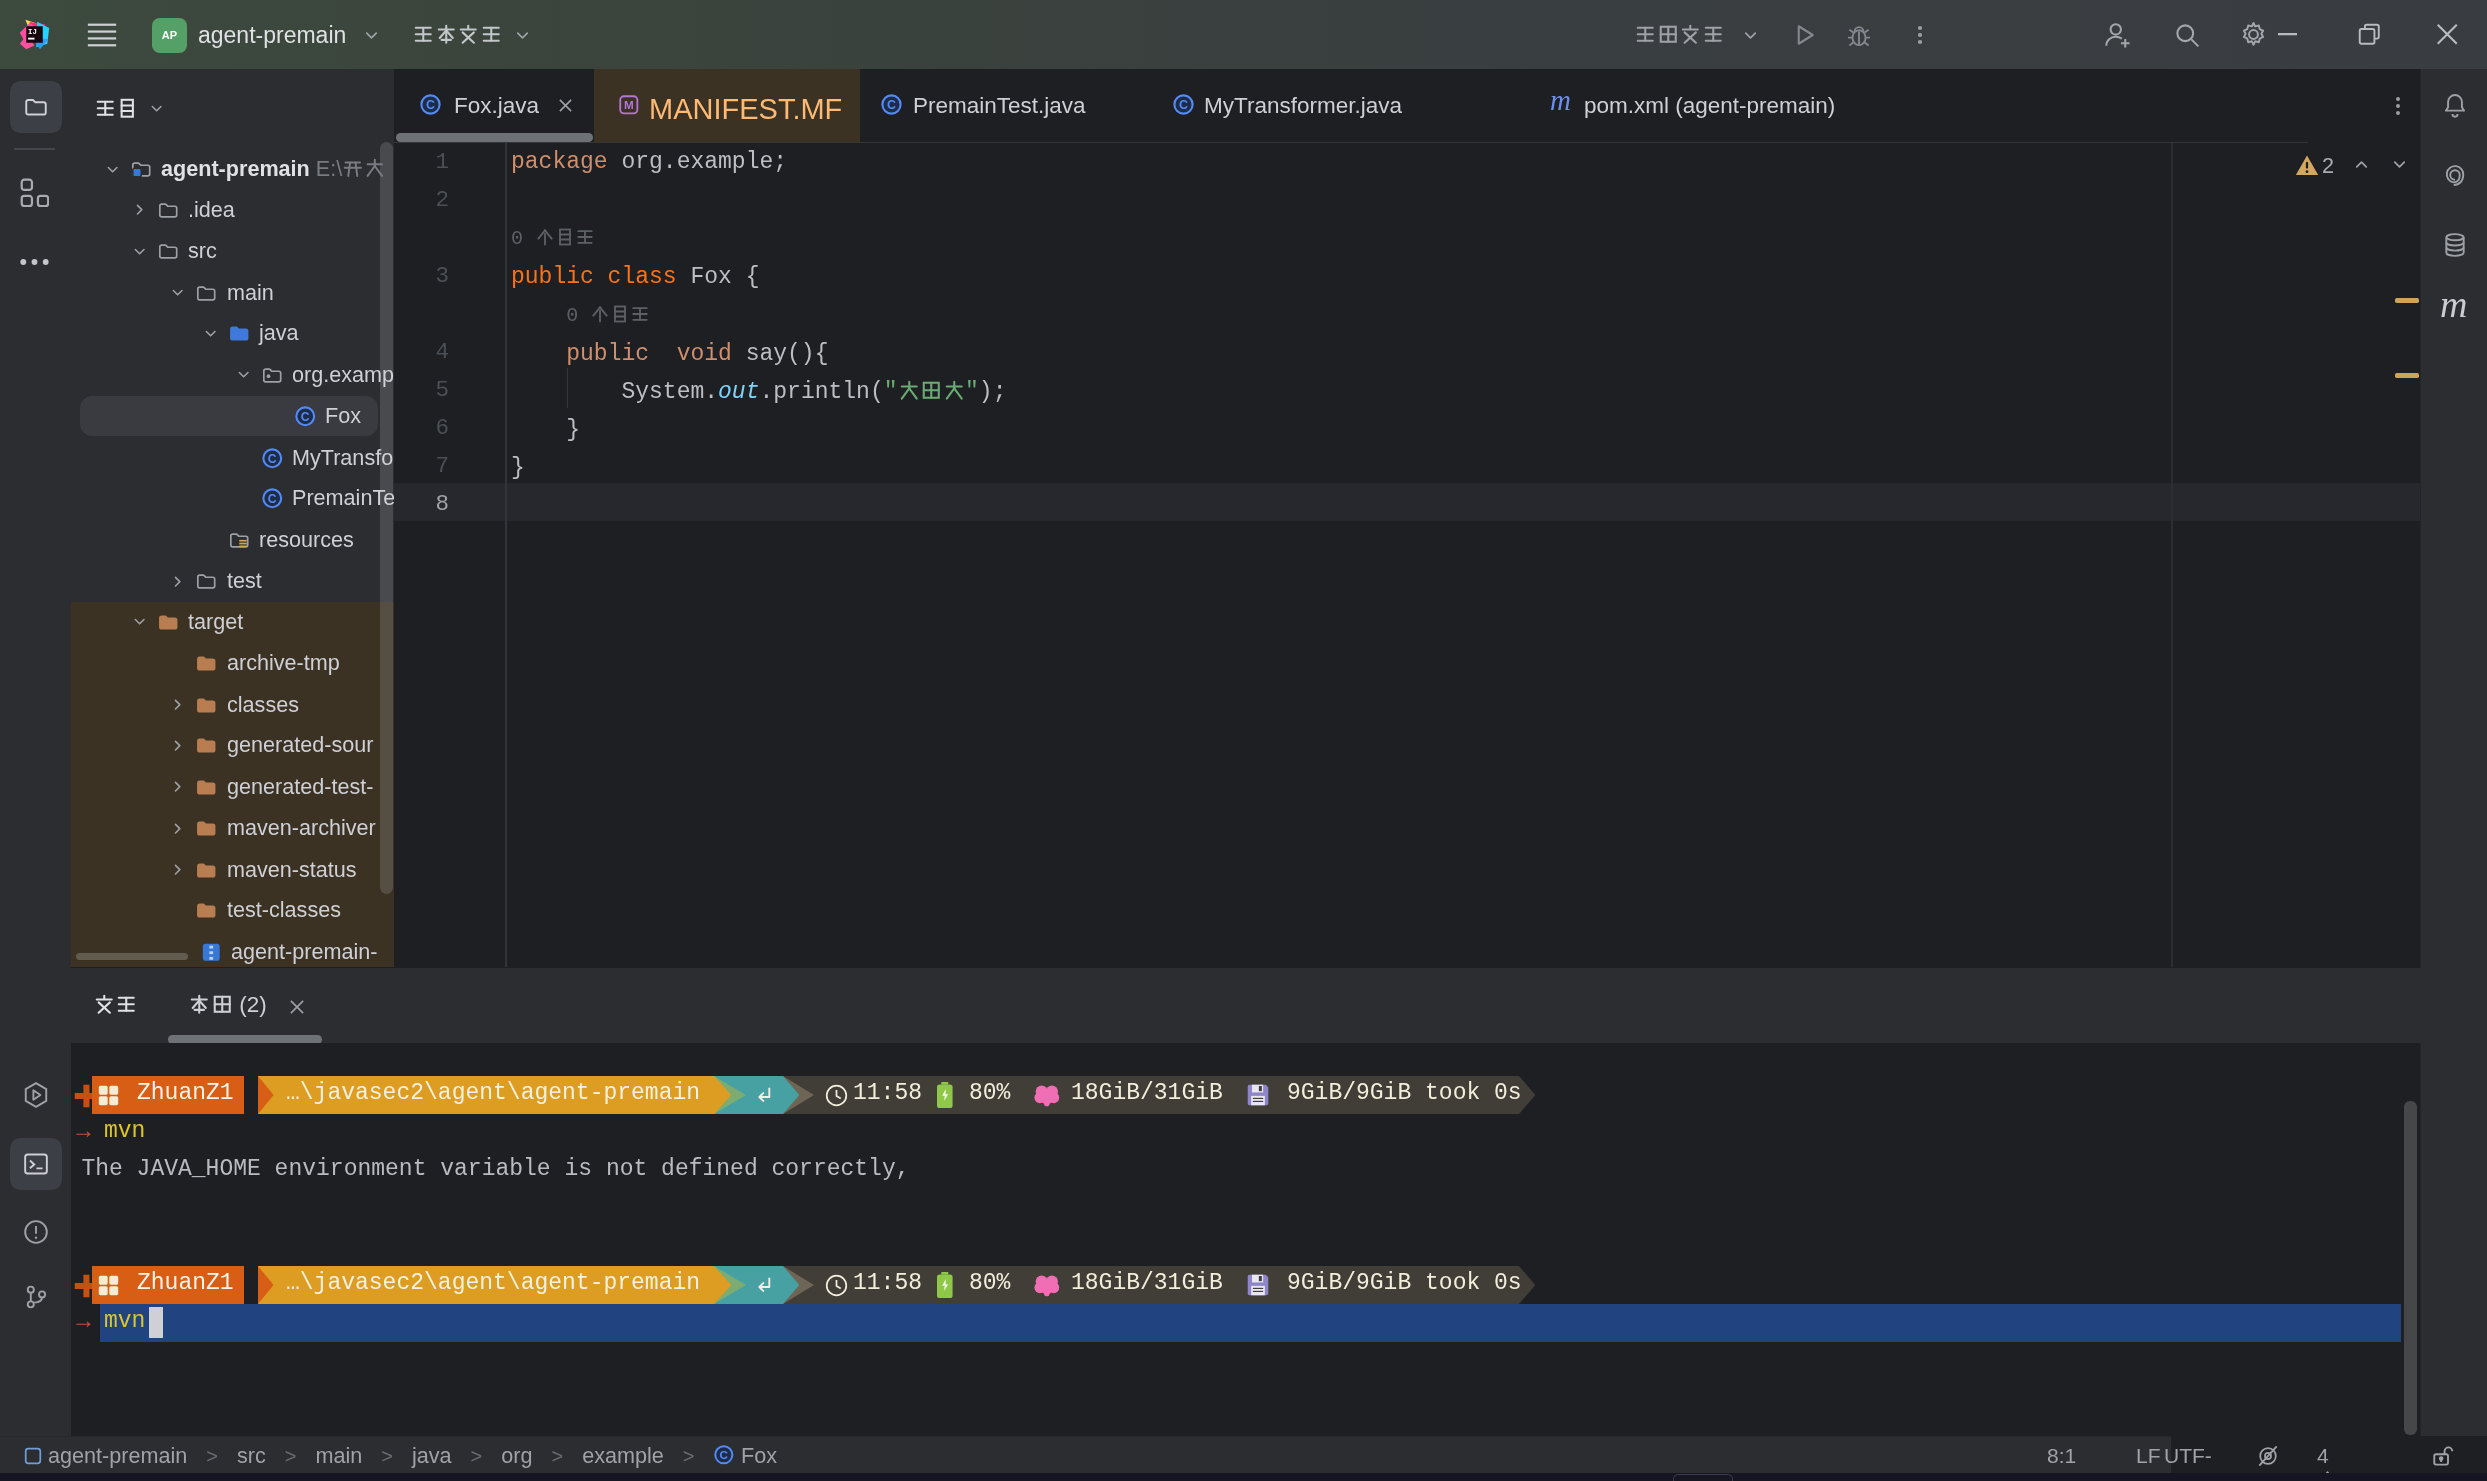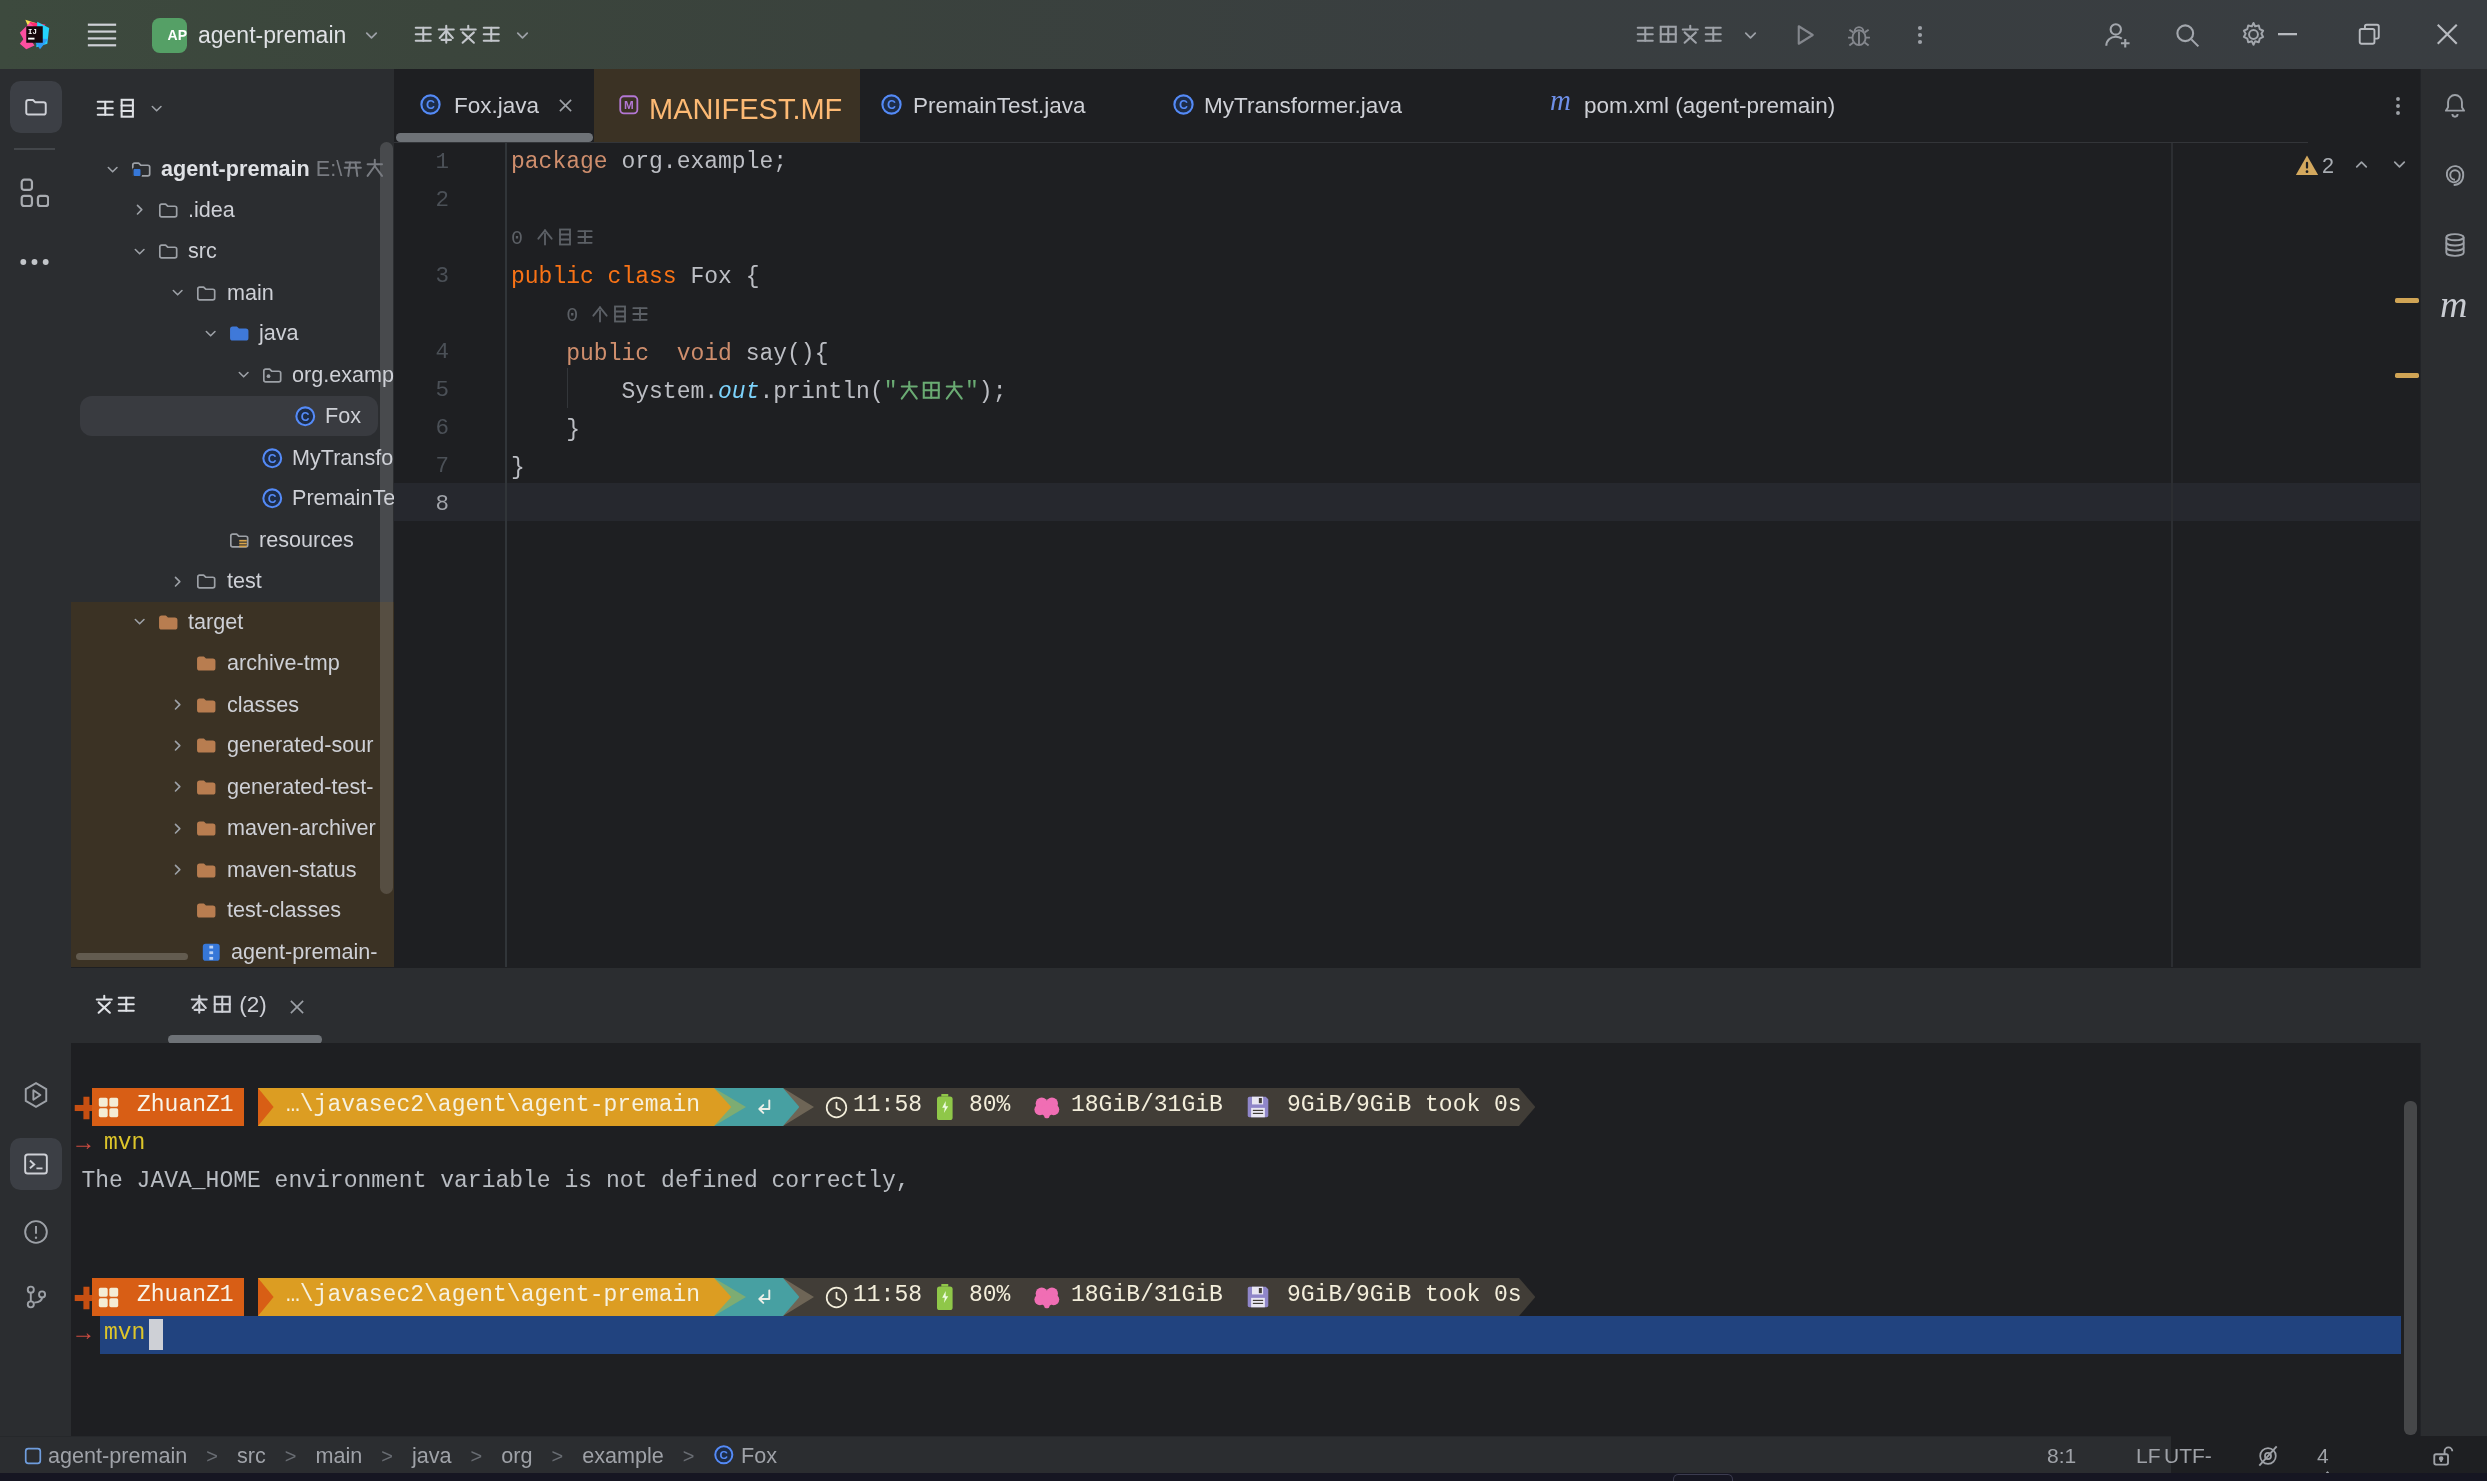--- a/index.html
+++ b/index.html
@@ -111,21 +111,21 @@
 
   <svg class="ic abs" style="left:87px;top:22.5px" width="30" height="24" viewBox="0 0 35 28">
     <g stroke="#ced0d6" stroke-width="2.6">
         <line x1="1" y1="2" x2="34" y2="2"></line>
         <line x1="1" y1="10" x2="34" y2="10"></line>
         <line x1="1" y1="18" x2="34" y2="18"></line>
         <line x1="1" y1="26" x2="34" y2="26"></line>
       </g>
   </svg>
 
-  <div class="abs" style="left:152px;top:18px;width:35px;height:35px;border-radius:7.8px;background:#55a066;color:#fff;font-size:14px;font-weight:bold;text-align:right;line-height:35px">AP</div>
+  <div class="abs" style="left:152px;top:18px;width:35px;height:35px;border-radius:7.8px;background:#55a066;color:#fff;font-size:11px;font-weight:bold;text-align:center;line-height:35px">AP</div>
   <div class="abs" style="left:198px;top:21.6px;font-size:23px;color:#dfe1e5">agent-premain</div>
   <svg class="ic abs" style="left:362px;top:26px;color:#9da1a7" width="19" height="19" viewBox="0 0 22 22">
       <use href="#chevD"></use>
     </svg>
   <div class="abs" style="left:412px;top:22.5px;font-size:22.5px;color:#c3c6cb"><svg class="hz" width="22.5" height="22.5" viewBox="0 0 26 26">
         <use href="#hzS2"></use>
       </svg><svg class="hz" width="22.5" height="22.5" viewBox="0 0 26 26">
         <use href="#hzS3"></use>
       </svg><svg class="hz" width="22.5" height="22.5" viewBox="0 0 26 26">
         <use href="#hzS5"></use>
@@ -538,21 +538,21 @@
       </svg><svg class="hz" width="22.5" height="22.5" viewBox="0 0 26 26">
         <use href="#hzS1"></use>
       </svg> (2)</div>
   <svg class="ic abs" style="left:219px;top:32px" width="14" height="14" viewBox="0 0 16 16" stroke="#9da1a7" stroke-width="1.8">
       <line x1="1" y1="1" x2="15" y2="15"></line>
       <line x1="15" y1="1" x2="1" y2="15"></line>
     </svg>
   <div class="abs" style="left:97px;top:67px;width:154px;height:8.6px;border-radius:4.3px;background:#6e7277"></div>
 </div>
 <div class="abs" id="terminal" style="left:71px;top:1043px;width:2349px;height:393px;background:#1e1f22;overflow:hidden">
-  <div id="termlines" class="mono" style="position:absolute;left:0;top:12px;width:2349px;height:354px;font-size:23px">
+  <div id="termlines" class="mono" style="position:absolute;left:0;top:0;width:2349px;height:354px;font-size:23px">
 
     <div class="abs" id="prow1" style="left:0;top:33px;width:1469px;height:38px">
       <svg class="ic abs" style="left:1.7px;top:7px" width="26" height="26" viewBox="0 0 30 30">
           <rect x="12" y="2" width="7" height="26" fill="#c64f12"></rect>
           <rect x="2" y="11.5" width="26" height="7" fill="#c64f12"></rect>
         </svg>
       <div class="abs" style="left:21px;top:0;width:152px;height:38px;background:#d85e15"></div>
       <div class="abs" style="left:187px;top:0;width:456px;height:38px;background:#dc9d22"></div>
       <div class="abs" style="left:187px;top:0;width:15.6px;height:38px;background:#d85e15;clip-path:polygon(0 0,100% 50%,0 100%)"></div>
       <div class="abs" style="left:643px;top:0;width:69px;height:38px;background:#47a0a2"></div>

